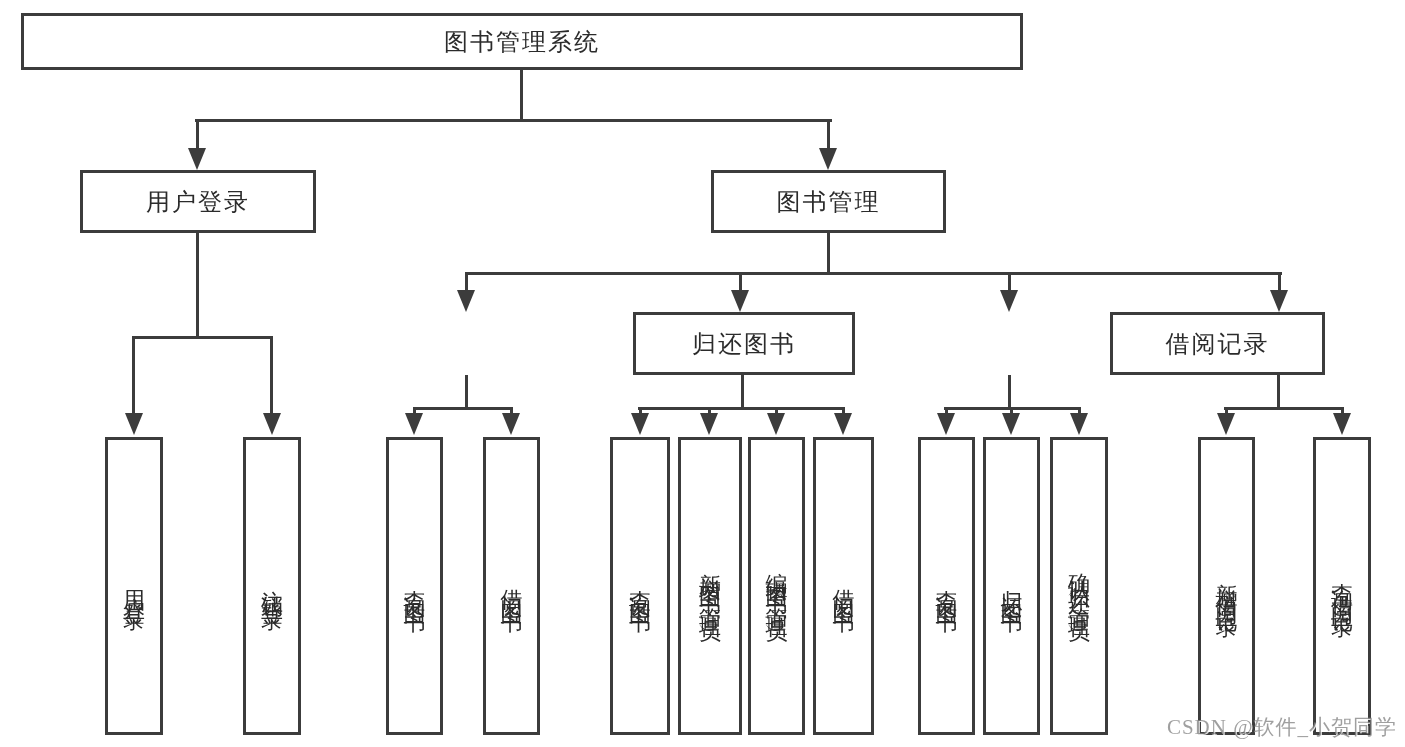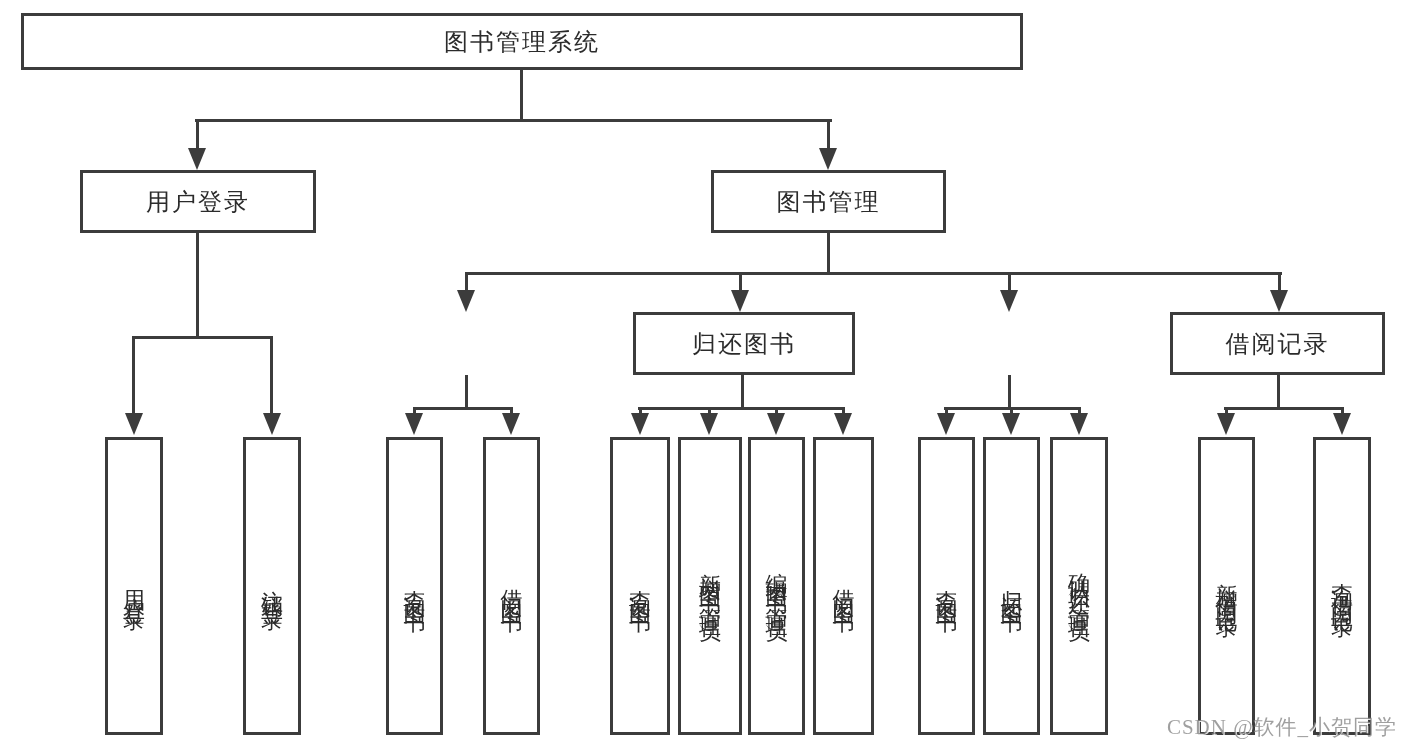--- a/index.html
+++ b/index.html
@@ -131,21 +131,21 @@
   <div class="node h" style="left:711px; top:170px; width:235px; height:63px;">
     <span>图书管理</span>
   </div>
 
 
   <div class="node h" style="left:633px; top:312px; width:222px; height:63px;">
     <span>归还图书</span>
   </div>
 
 
-  <div class="node h" style="left:1170px; top:312px; width:215px; height:63px;">
+  <div class="node h" style="left:1110px; top:312px; width:215px; height:63px;">
     <span>借阅记录</span>
   </div>
 
   <div class="node v" style="left:105px; top:437px; width:58px; height:298px;">
     <span>用户登录</span>
   </div>
   <div class="node v" style="left:243px; top:437px; width:58px; height:298px;">
     <span>注销登录</span>
   </div>
 

